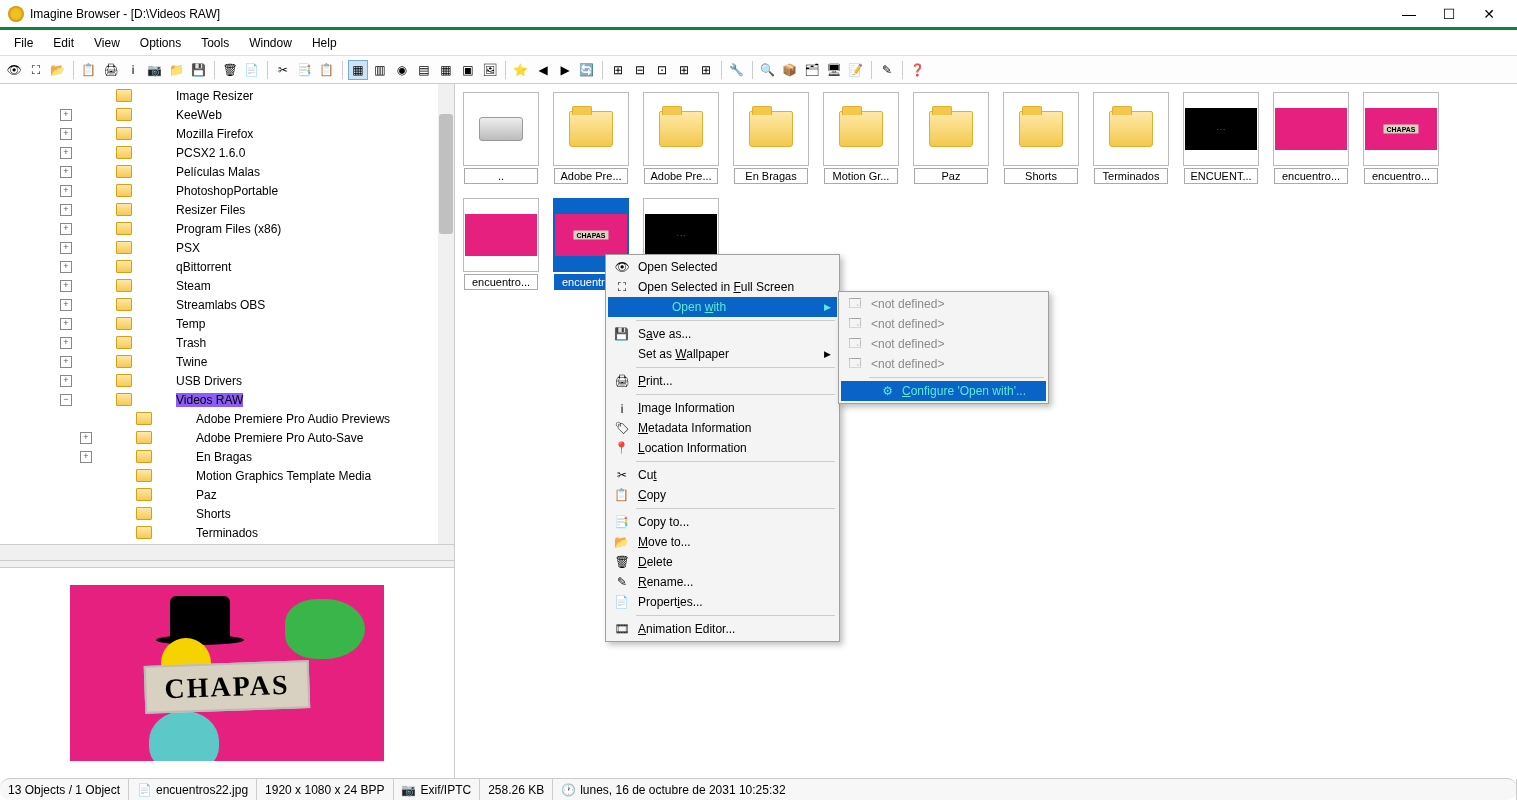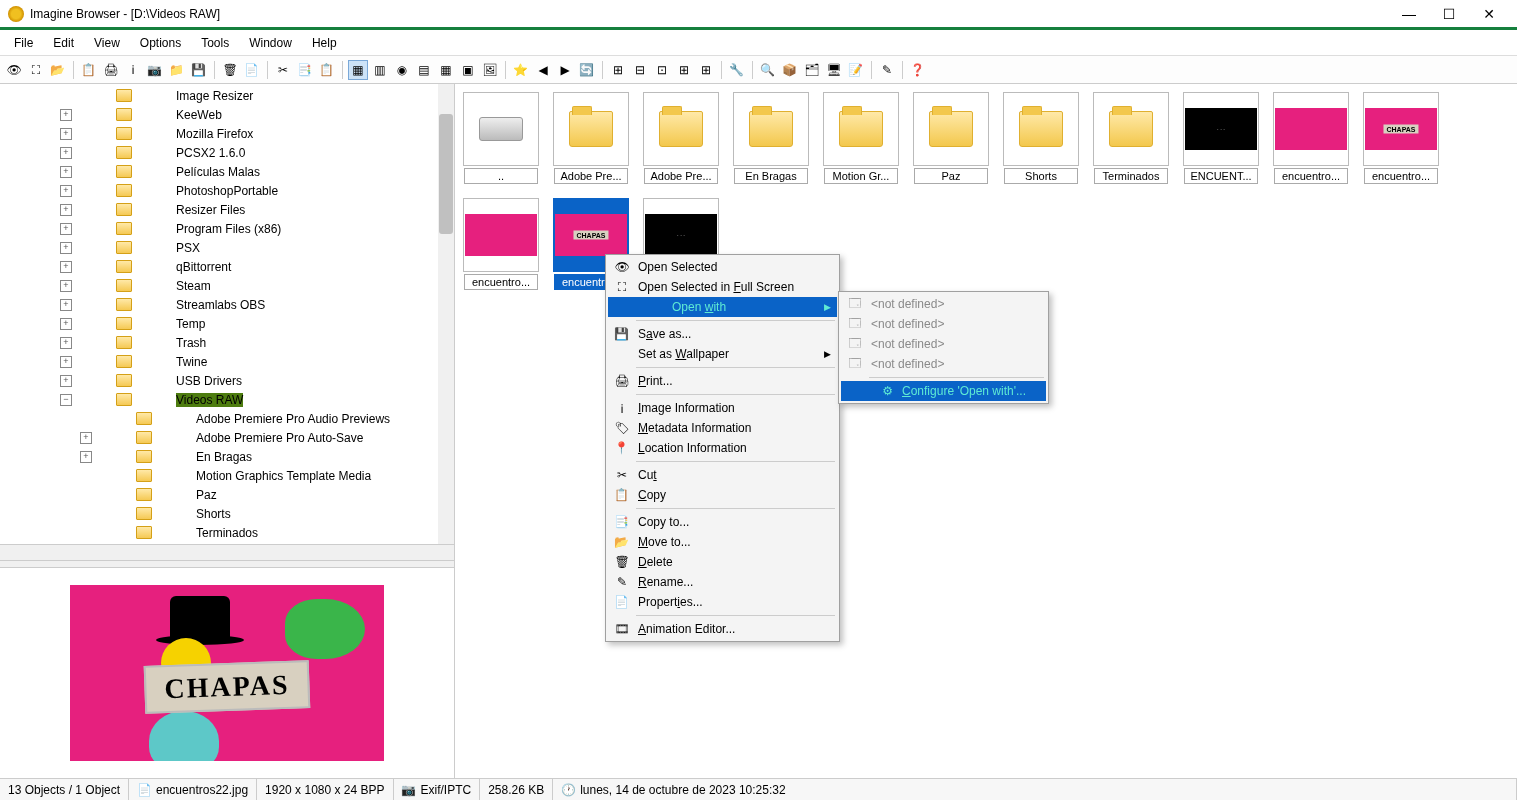--- a/index.html
+++ b/index.html
@@ -24,21 +24,21 @@
 .tree-container { flex: 1; overflow: auto; position: relative; }
 .tree-scroll { position: absolute; right: 0; top: 0; width: 16px; height: 100%; background: #f0f0f0; }
 .tree-thumb { position: absolute; right: 1px; top: 30px; width: 14px; height: 120px; background: #c0c0c0; border-radius: 3px; }
 .tree { padding: 2px 0 2px 60px; }
 .tree-node { display: flex; align-items: center; height: 19px; white-space: nowrap; gap: 40px; }
 .tree-node .expander { width: 12px; height: 12px; border: 1px solid #888; display: flex; align-items: center; justify-content: center; font-size: 9px; line-height: 1; margin-right: 4px; color: #555; }
 .tree-node .expander.blank { border: none; }
 .tree-node .folder-icon { width: 16px; height: 13px; background: linear-gradient(#ffe9a8, #f5c954); border: 1px solid #d4a017; border-radius: 1px; margin-right: 4px; }
 .tree-node.indent1 { padding-left: 20px; }
 .tree-node.selected { }
-.tree-node.selected .label { background: #4d7c0f; }
+.tree-node.selected .label { background: #8b5cf6; }
 .left-hsplit { height: 8px; background: #f0f0f0; border-top: 1px solid #ccc; border-bottom: 1px solid #ccc; cursor: ns-resize; }
 .preview-pane { height: 210px; background: #fff; display: flex; align-items: center; justify-content: center; }
 .preview-img { width: 314px; height: 176px; background: #e6207e; position: relative; overflow: hidden; }
 .preview-chapas { position: absolute; left: 50%; top: 58%; transform: translate(-50%,-50%) rotate(-2deg); background: #d8d0c0; padding: 6px 18px; font-weight: bold; font-family: "Comic Sans MS", cursive; font-size: 28px; letter-spacing: 2px; border: 2px solid #bbb; }
 .preview-hat { position: absolute; left: 32%; top: 6%; width: 60px; height: 45px; background: #000; border-radius: 6px 6px 0 0; }
 .preview-hat::after { content:""; position:absolute; left:-14px; bottom:-4px; width:88px; height:10px; background:#000; border-radius:50%; }
 .preview-pac { position: absolute; left: 29%; top: 30%; width: 50px; height: 50px; background: #f6d200; border-radius: 50%; }
 .preview-croc { position: absolute; right: 6%; top: 8%; width: 80px; height: 60px; background: #3ab54a; border-radius: 40% 50% 50% 40%; }
 .preview-blob { position: absolute; left: 25%; bottom: -10px; width: 70px; height: 60px; background: #5dc8c8; border-radius: 50% 50% 40% 40%; }
 .left-bot-scroll { height: 16px; background: #f0f0f0; border-top: 1px solid #ccc; position: relative; }
@@ -66,21 +66,21 @@
 .cm-item { display: flex; align-items: center; height: 20px; padding: 0 20px 0 4px; white-space: nowrap; position: relative; }
 .cm-item .cm-icon { width: 20px; height: 16px; margin-right: 6px; display:flex; align-items:center; justify-content:center; }
 .cm-item.highlighted { background: #0a63c7; color: #5eead4; padding-left: 38px; }
 .cm-item .arrow { position: absolute; right: 6px; font-size: 9px; }
 .cm-sep { height: 1px; background: #ccc; margin: 3px 2px 3px 28px; }
 .cm-item .ul { text-decoration: underline; }
 
 .submenu { left: 232px; top: 40px; width: 211px; }
 .sm-disabled { color: #8a8a8a; }
 
-.statusbar { height: 22px; border-top: 1px solid #ccc; display: flex; align-items: center; background: #f7f7f7; }
+.statusbar { height: 22px; border-top: 1px solid #ccc; display: flex; align-items: center; background: #f7f7f7; border-radius: 10px; }
 .statusbar .sb-cell { padding: 0 8px; border-right: 1px solid #ccc; height: 100%; display: flex; align-items: center; gap: 4px; }
 </style>
 </head>
 <body>
 
 <div class="titlebar">
   <div class="app-icon"></div>
   <div class="title-text">Imagine Browser - [D:\Videos RAW]</div>
   <div class="window-controls">
     <span>—</span>
@@ -502,15 +502,15 @@
       <span>encuentros22.jpg</span>
     </div>
   <div class="sb-cell">1920 x 1080 x 24 BPP</div>
   <div class="sb-cell">
       <span>📷</span>
       <span>Exif/IPTC</span>
     </div>
   <div class="sb-cell">258.26 KB</div>
   <div class="sb-cell" style="flex:1">
       <span>🕐</span>
-      <span>lunes, 14 de octubre de 2023 10:25:32</span>
+      <span>lunes, 16 de octubre de 2031 10:25:32</span>
     </div>
 </div>
 
 </body></html>

